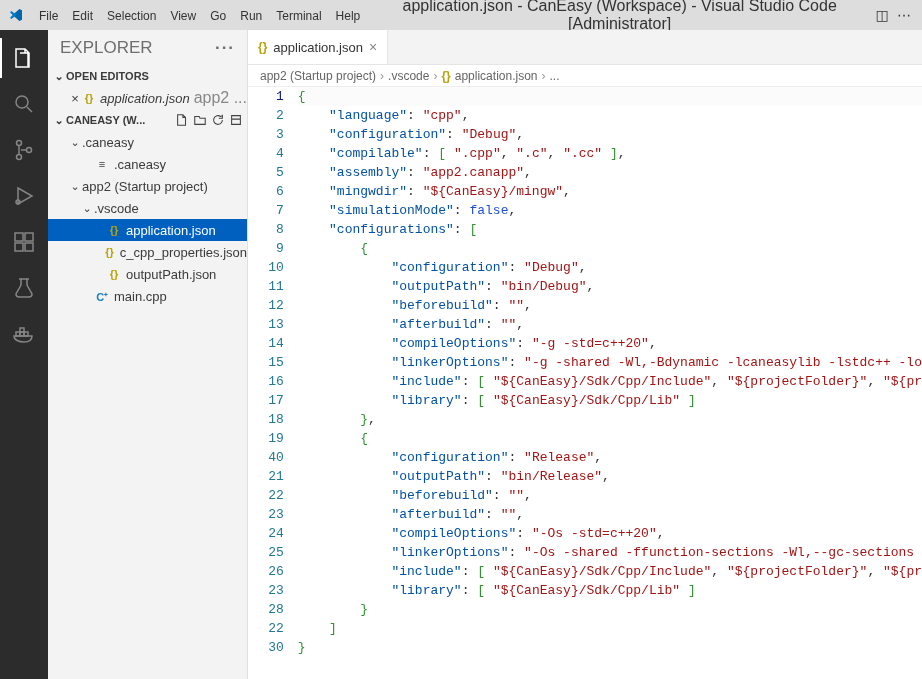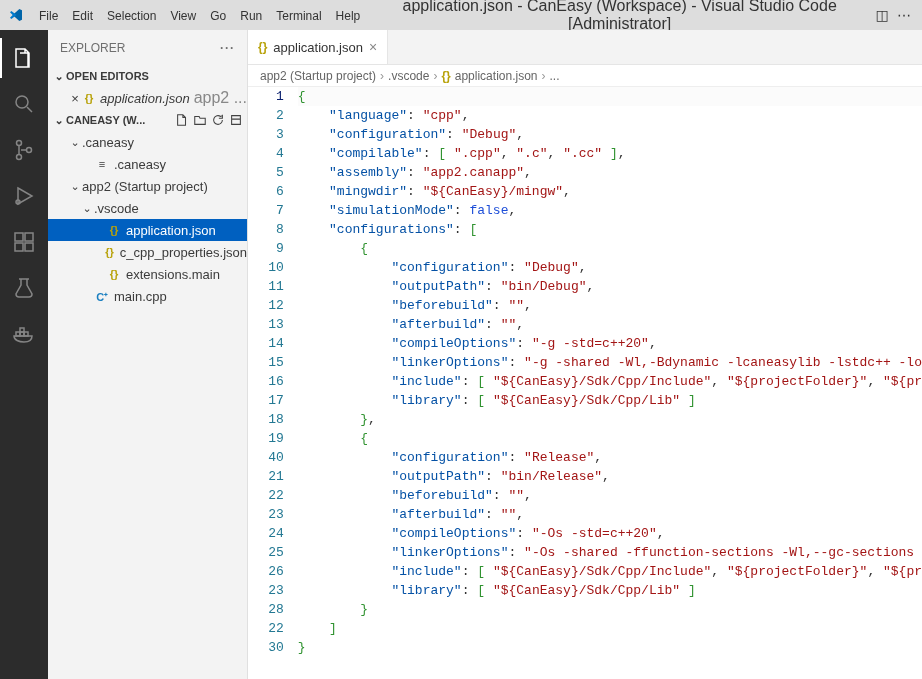--- a/index.html
+++ b/index.html
@@ -11,21 +11,21 @@
 .titlebar .title-text { flex: 1; text-align: center; font-size: 16px; color: #333; }
 .titlebar .win-controls { display: flex; gap: 2px; }
 .titlebar .win-controls span { width: 20px; text-align: center; font-size: 14px;}
 .body { flex: 1; display: flex; overflow: hidden; }
 .activity-bar { width: 48px; background: #2c2c2c; display: flex; flex-direction: column; align-items: center; padding-top: 8px; gap: 6px; }
 .activity-bar .act-icon { width: 48px; height: 40px; display: flex; align-items: center; justify-content: center; cursor: pointer; position: relative; }
 .activity-bar .act-icon.active::before { content: ""; position: absolute; left: 0; top: 0; bottom: 0; width: 2px; background: #fff; }
 .activity-bar svg { width: 24px; height: 24px; stroke: #858585; fill: none; stroke-width: 1.5; }
 .activity-bar .act-icon.active svg { stroke: #fff; }
 .sidebar { width: 200px; background: #f3f3f3; display: flex; flex-direction: column; border-right: 1px solid #e0e0e0; }
-.sidebar-header { height: 35px; display: flex; align-items: center; justify-content: space-between; padding: 0 12px; font-size: 12px; color: #6f6f6f; text-transform: uppercase; }
+.sidebar-header { height: 35px; display: flex; align-items: center; justify-content: space-between; padding: 0 12px; font-size: 17px; color: #6f6f6f; text-transform: uppercase; }
 .section-header { height: 22px; display: flex; align-items: center; padding: 0 4px; font-size: 11px; font-weight: 700; color: #3b3b3b; text-transform: uppercase; cursor: pointer; }
 .section-header .chev { width: 14px; display: inline-flex; justify-content: center; }
 .section-header .actions { margin-left: auto; display: flex; gap: 4px; }
 .section-header .actions svg { width: 14px; height: 14px; stroke: #424242; fill: none; stroke-width: 1.2; }
 .tree { flex: 1; overflow: auto; }
 .tree-row { height: 22px; display: flex; align-items: center; padding-left: 8px; cursor: pointer; font-size: 13px; color: #3b3b3b; white-space: nowrap; }
 .tree-row.selected { background: #0060c0; color: #fff; }
 .tree-row .twisty { width: 14px; font-size: 11px; color: #424242; display: inline-block; text-align: center; }
 .tree-row.selected .twisty { color: #fff; }
 .tree-row .file-icon { width: 16px; height: 16px; margin-right: 4px; display: inline-flex; align-items: center; justify-content: center; font-size: 11px; }
@@ -185,21 +185,21 @@
             <span>application.json</span>
           </div>
           <div class="tree-row indent-3">
             <span class="twisty"></span>
             <span class="file-icon json-icon">{}</span>
             <span>c_cpp_properties.json</span>
           </div>
           <div class="tree-row indent-3">
             <span class="twisty"></span>
             <span class="file-icon json-icon">{}</span>
-            <span>extensions.main</span>
+            <span>outputPath.json</span>
           </div>
           <div class="tree-row indent-2">
             <span class="twisty"></span>
             <span class="file-icon cpp-icon">C⁺</span>
             <span>main.cpp</span>
           </div>
         </div>
     </div>
 
     <div class="editor-area">

